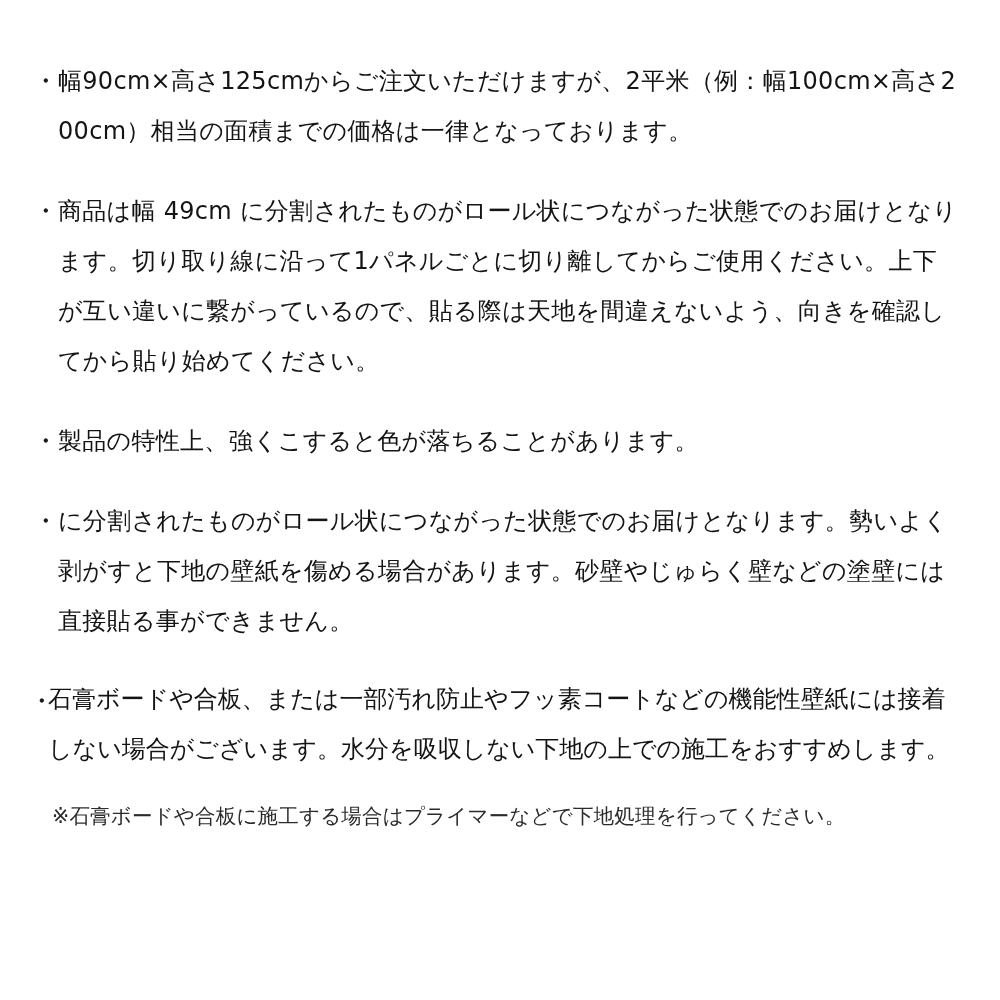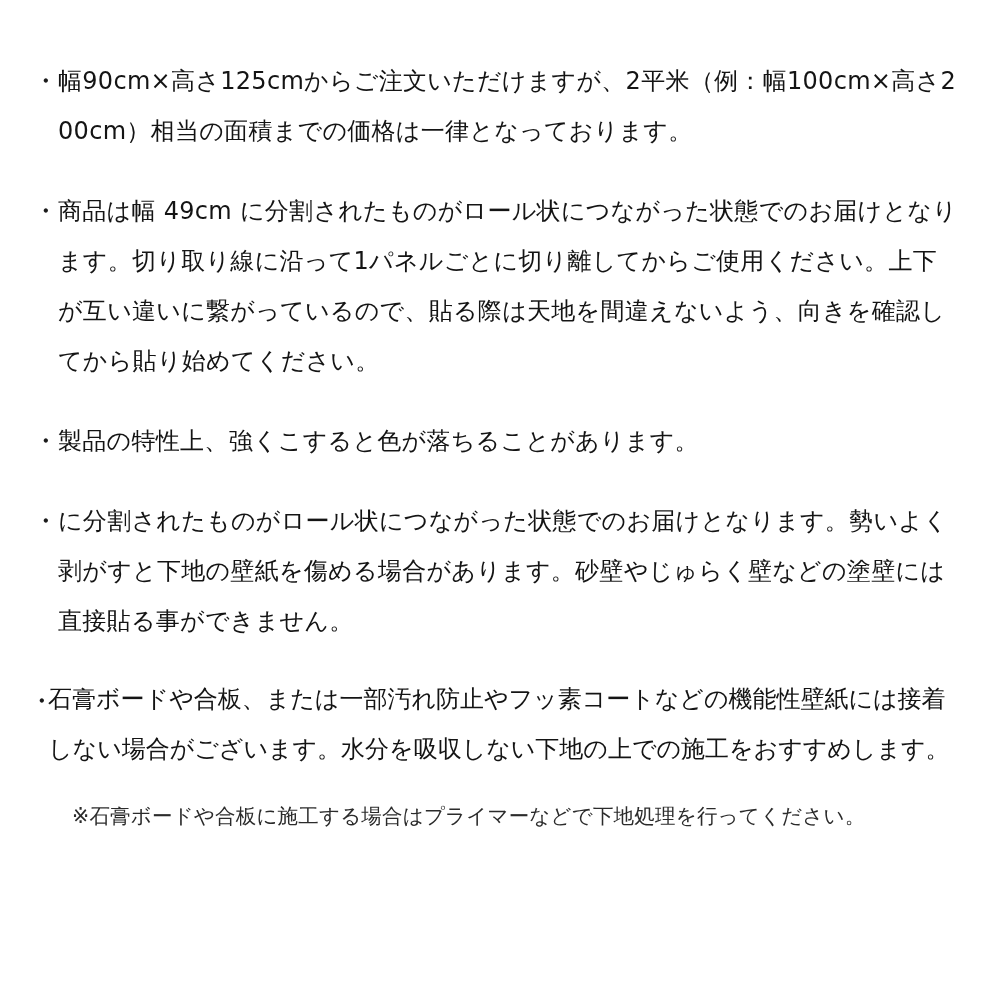--- a/index.html
+++ b/index.html
@@ -54,21 +54,21 @@
   }
   .note-item.tight .bullet {
     width: 20px;
     padding-left: 0;
   }
   .note-item.tight .note-text {
     letter-spacing: 0px;
     font-family: Liberation Mono, monospace;
   }
   .footnote {
-    margin: 0 0 0 44px;
+    margin: 0 0 0 24px;
     font-size: 20.5px;
     line-height: 36px;
     color: #2b2b2b;
     letter-spacing: 0.2px;
   }
 </style>
 </head>
 <body>
 
 <div class="page">

